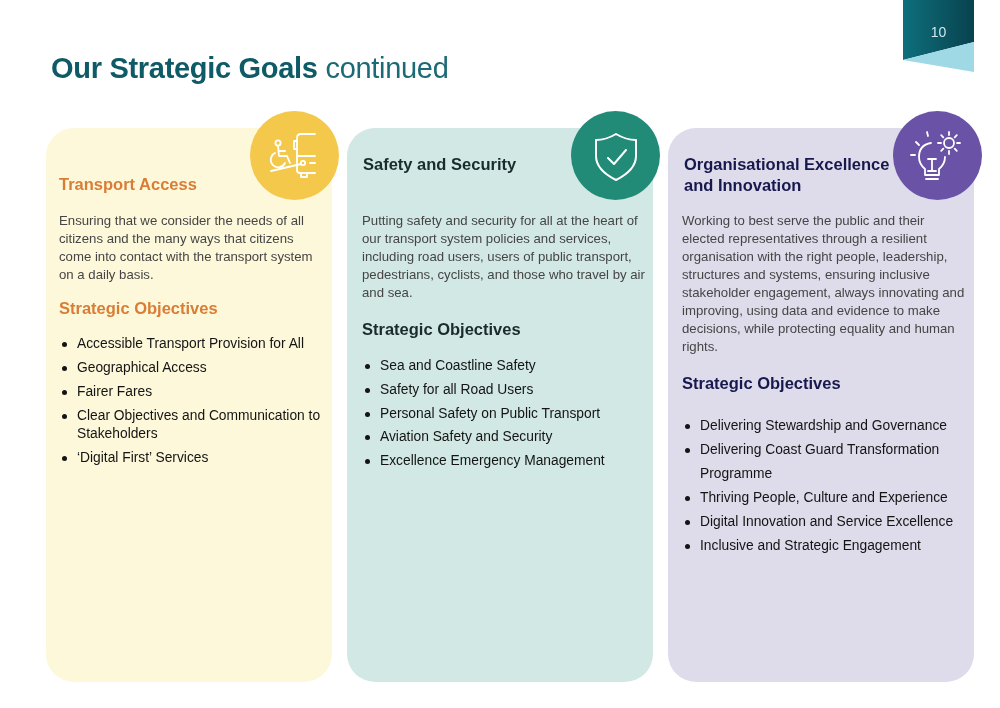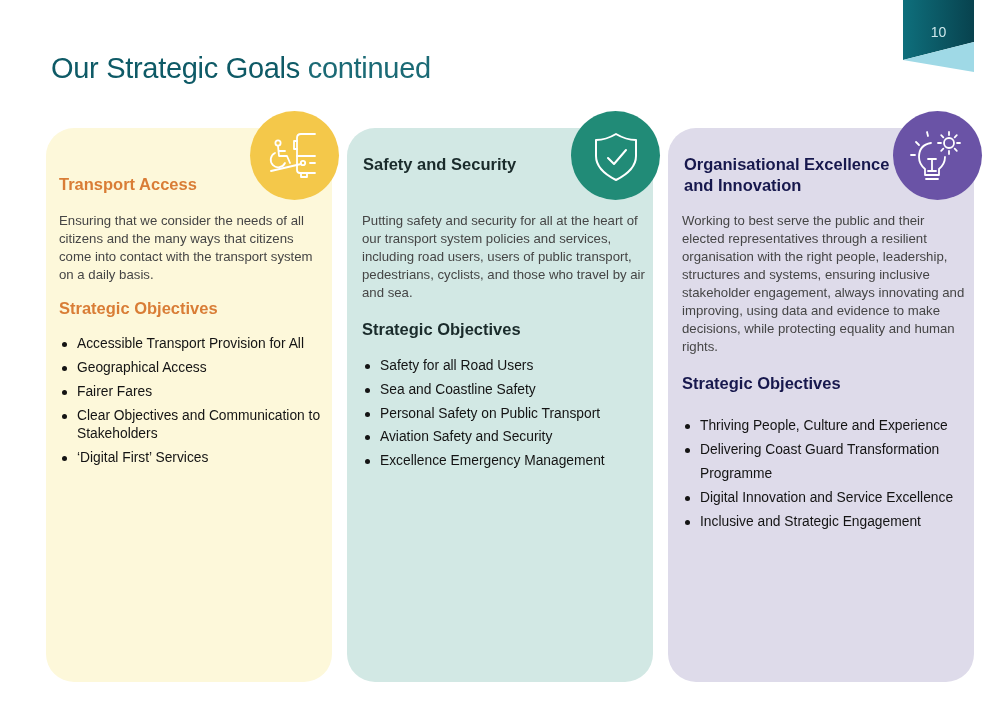--- a/index.html
+++ b/index.html
@@ -4,21 +4,21 @@
   <style>
     * { box-sizing: border-box; margin: 0; padding: 0; }
     html, body { width: 1000px; height: 708px; background: #ffffff; overflow: hidden; }
     body { position: relative; font-family: "Liberation Sans", "DejaVu Sans", sans-serif; color: #1d1d1d; }
 
     .page-title {
       position: absolute; left: 51px; top: 50px;
       font-size: 29px; line-height: 36px; color: #0e5a66; letter-spacing: -0.3px;
       white-space: nowrap;
     }
-    .page-title .strong { font-weight: 400; text-align: right; }
+    .page-title .strong { font-weight: 700; text-align: right; }
     .page-title .light { font-weight: 400; color: #1b6a75; }
 
     .page-tab {
       position: absolute; left: 903px; top: 0; width: 71px; height: 72px;
     }
     .page-tab svg { position: absolute; left: 0; top: 0; }
     .page-number {
       position: absolute; left: 0; top: 24px; width: 71px; text-align: center;
       font-size: 14px; color: #cfe8ec; font-weight: 400;
     }
@@ -114,35 +114,36 @@
     <li>Clear Objectives and Communication to Stakeholders</li>
     <li>‘Digital First’ Services</li>
   </ul>
 </section>
 
 <section class="card card-2">
   <h2 class="card-title">Safety and Security</h2>
   <p class="card-desc">Putting safety and security for all at the heart of our transport system policies and services, including road users, users of public transport, pedestrians, cyclists, and those who travel by air and sea.</p>
   <h3 class="obj-heading">Strategic Objectives</h3>
   <ul class="obj-list">
+    <li>Sea and Coastline Safety</li>
     <li>Safety for all Road Users</li>
-    <li>Sea and Coastline Safety</li>
     <li>Personal Safety on Public Transport</li>
     <li>Aviation Safety and Security</li>
     <li>Excellence Emergency Management</li>
   </ul>
 </section>
 
 <section class="card card-3">
   <h2 class="card-title">Organisational Excellence and Innovation</h2>
   <p class="card-desc">Working to best serve the public and their elected representatives through a resilient organisation with the right people, leadership, structures and systems, ensuring inclusive stakeholder engagement, always innovating and improving, using data and evidence to make decisions, while protecting equality and human rights.</p>
   <h3 class="obj-heading">Strategic Objectives</h3>
   <ul class="obj-list">
+    <li>Delivering Stewardship and Governance</li>
+    <li>Delivering Coast Guard Transformation Programme</li>
     <li>Thriving People, Culture and Experience</li>
-    <li>Delivering Coast Guard Transformation Programme</li>
     <li>Digital Innovation and Service Excellence</li>
     <li>Inclusive and Strategic Engagement</li>
   </ul>
 </section>
 
 <div class="icon-circle icon-1">
   <svg width="60" height="60" viewBox="0 0 60 60" fill="none" stroke="#ffffff" stroke-width="1.8" stroke-linecap="round" stroke-linejoin="round">
 
     <circle cx="13" cy="17" r="2.6"></circle>
 

